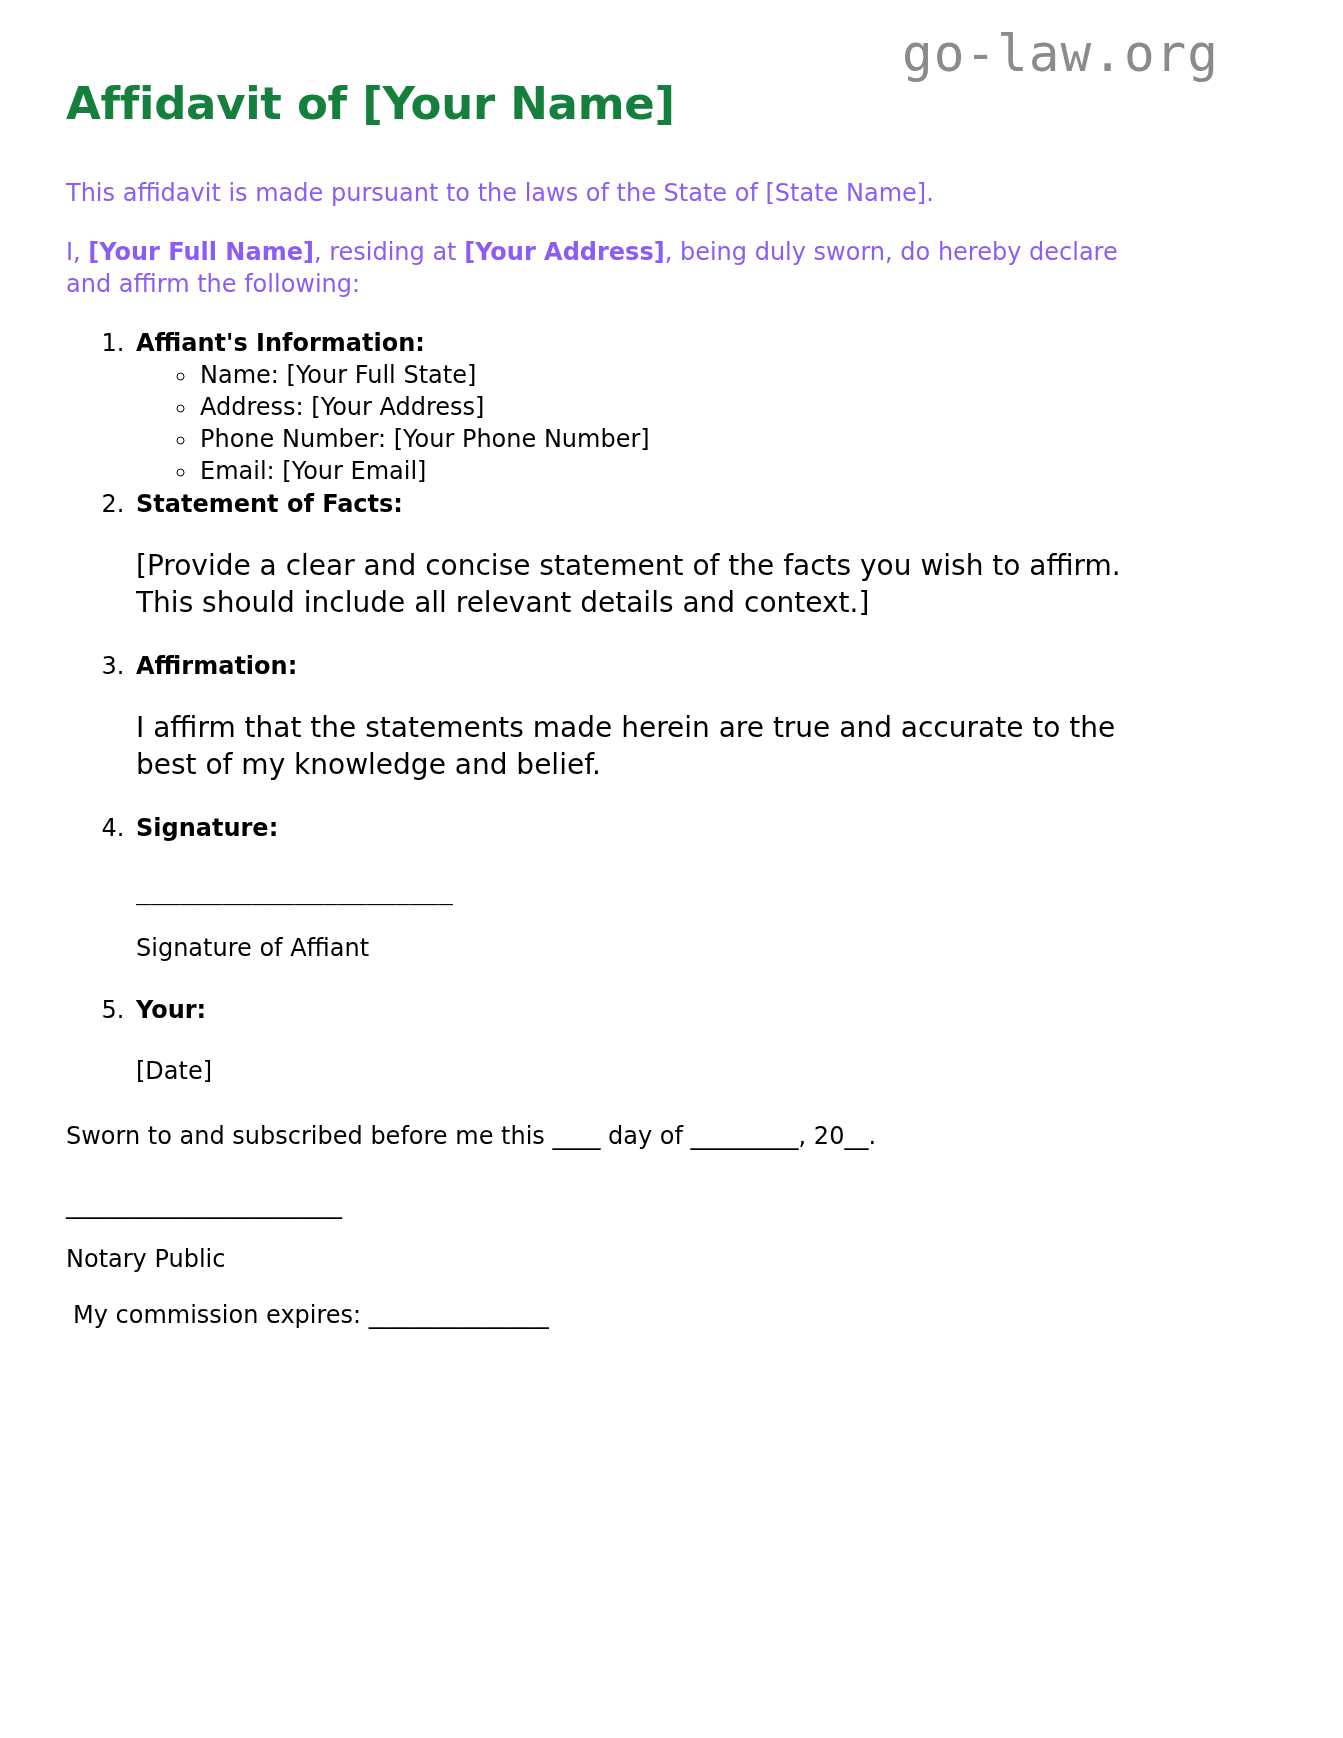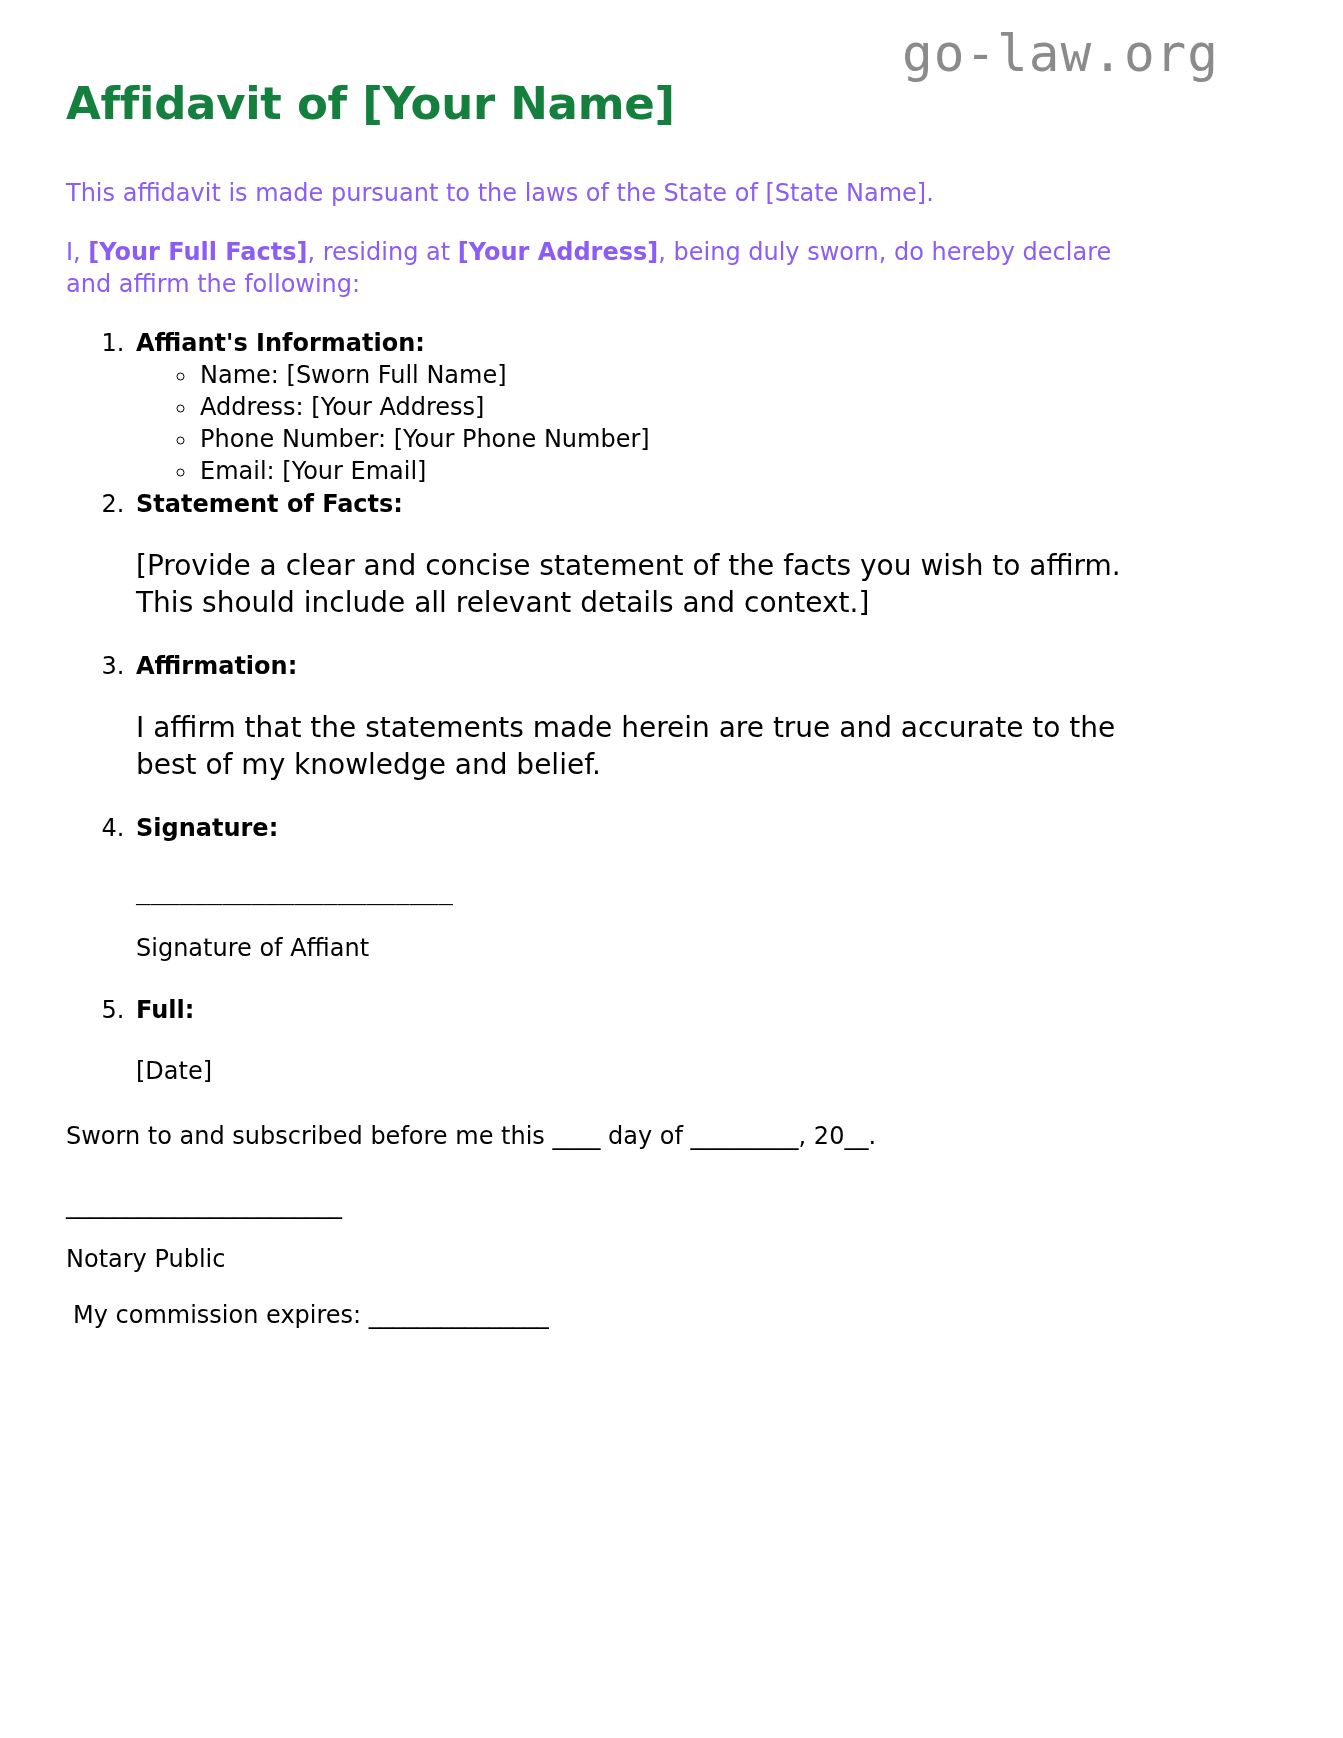--- a/index.html
+++ b/index.html
@@ -138,28 +138,28 @@
 <div class="page">
 
   <div class="watermark">go-law.org</div>
 
   <div class="content">
 
     <h1 class="doc-title">Affidavit of [Your Name]</h1>
 
     <p class="body-text">This affidavit is made pursuant to the laws of the State of [State Name].</p>
 
-    <p class="body-text tight"><span>I, </span><b>[Your Full Facts]</b><span>, residing at </span><b>[Your Address]</b><span>, being duly sworn, do hereby declare and affirm the following:</span></p>
+    <p class="body-text tight"><span>I, </span><b>[Your Full Name]</b><span>, residing at </span><b>[Your Address]</b><span>, being duly sworn, do hereby declare and affirm the following:</span></p>
 
     <ol class="main-list">
 
       <li>
         <span class="li-head">Affiant's Information:</span>
         <ul class="sub-list">
-          <li>Name: [Sworn Full Name]</li>
+          <li>Name: [Your Full State]</li>
           <li>Address: [Your Address]</li>
           <li>Phone Number: [Your Phone Number]</li>
           <li>Email: [Your Email]</li>
         </ul>
       </li>
 
       <li>
         <span class="li-head">Statement of Facts:</span>
         <p class="inner-para">[Provide a clear and concise statement of the facts you wish to affirm. This should include all relevant details and context.]</p>
       </li>
@@ -169,21 +169,21 @@
         <p class="inner-para">I affirm that the statements made herein are true and accurate to the best of my knowledge and belief.</p>
       </li>
 
       <li>
         <span class="li-head">Signature:</span>
         <div class="sig-line">______________________</div>
         <div class="sig-caption">Signature of Affiant</div>
       </li>
 
       <li>
-        <span class="li-head">Full:</span>
+        <span class="li-head">Your:</span>
         <div class="date-value">[Date]</div>
       </li>
 
     </ol>
 
     <div class="notary-block">
       <p class="notary-line">Sworn to and subscribed before me this ____ day of _________, 20__.</p>
       <div class="notary-rule">_______________________</div>
       <p class="notary-label">Notary Public</p>
       <p class="notary-expires">My commission expires: _______________</p>

